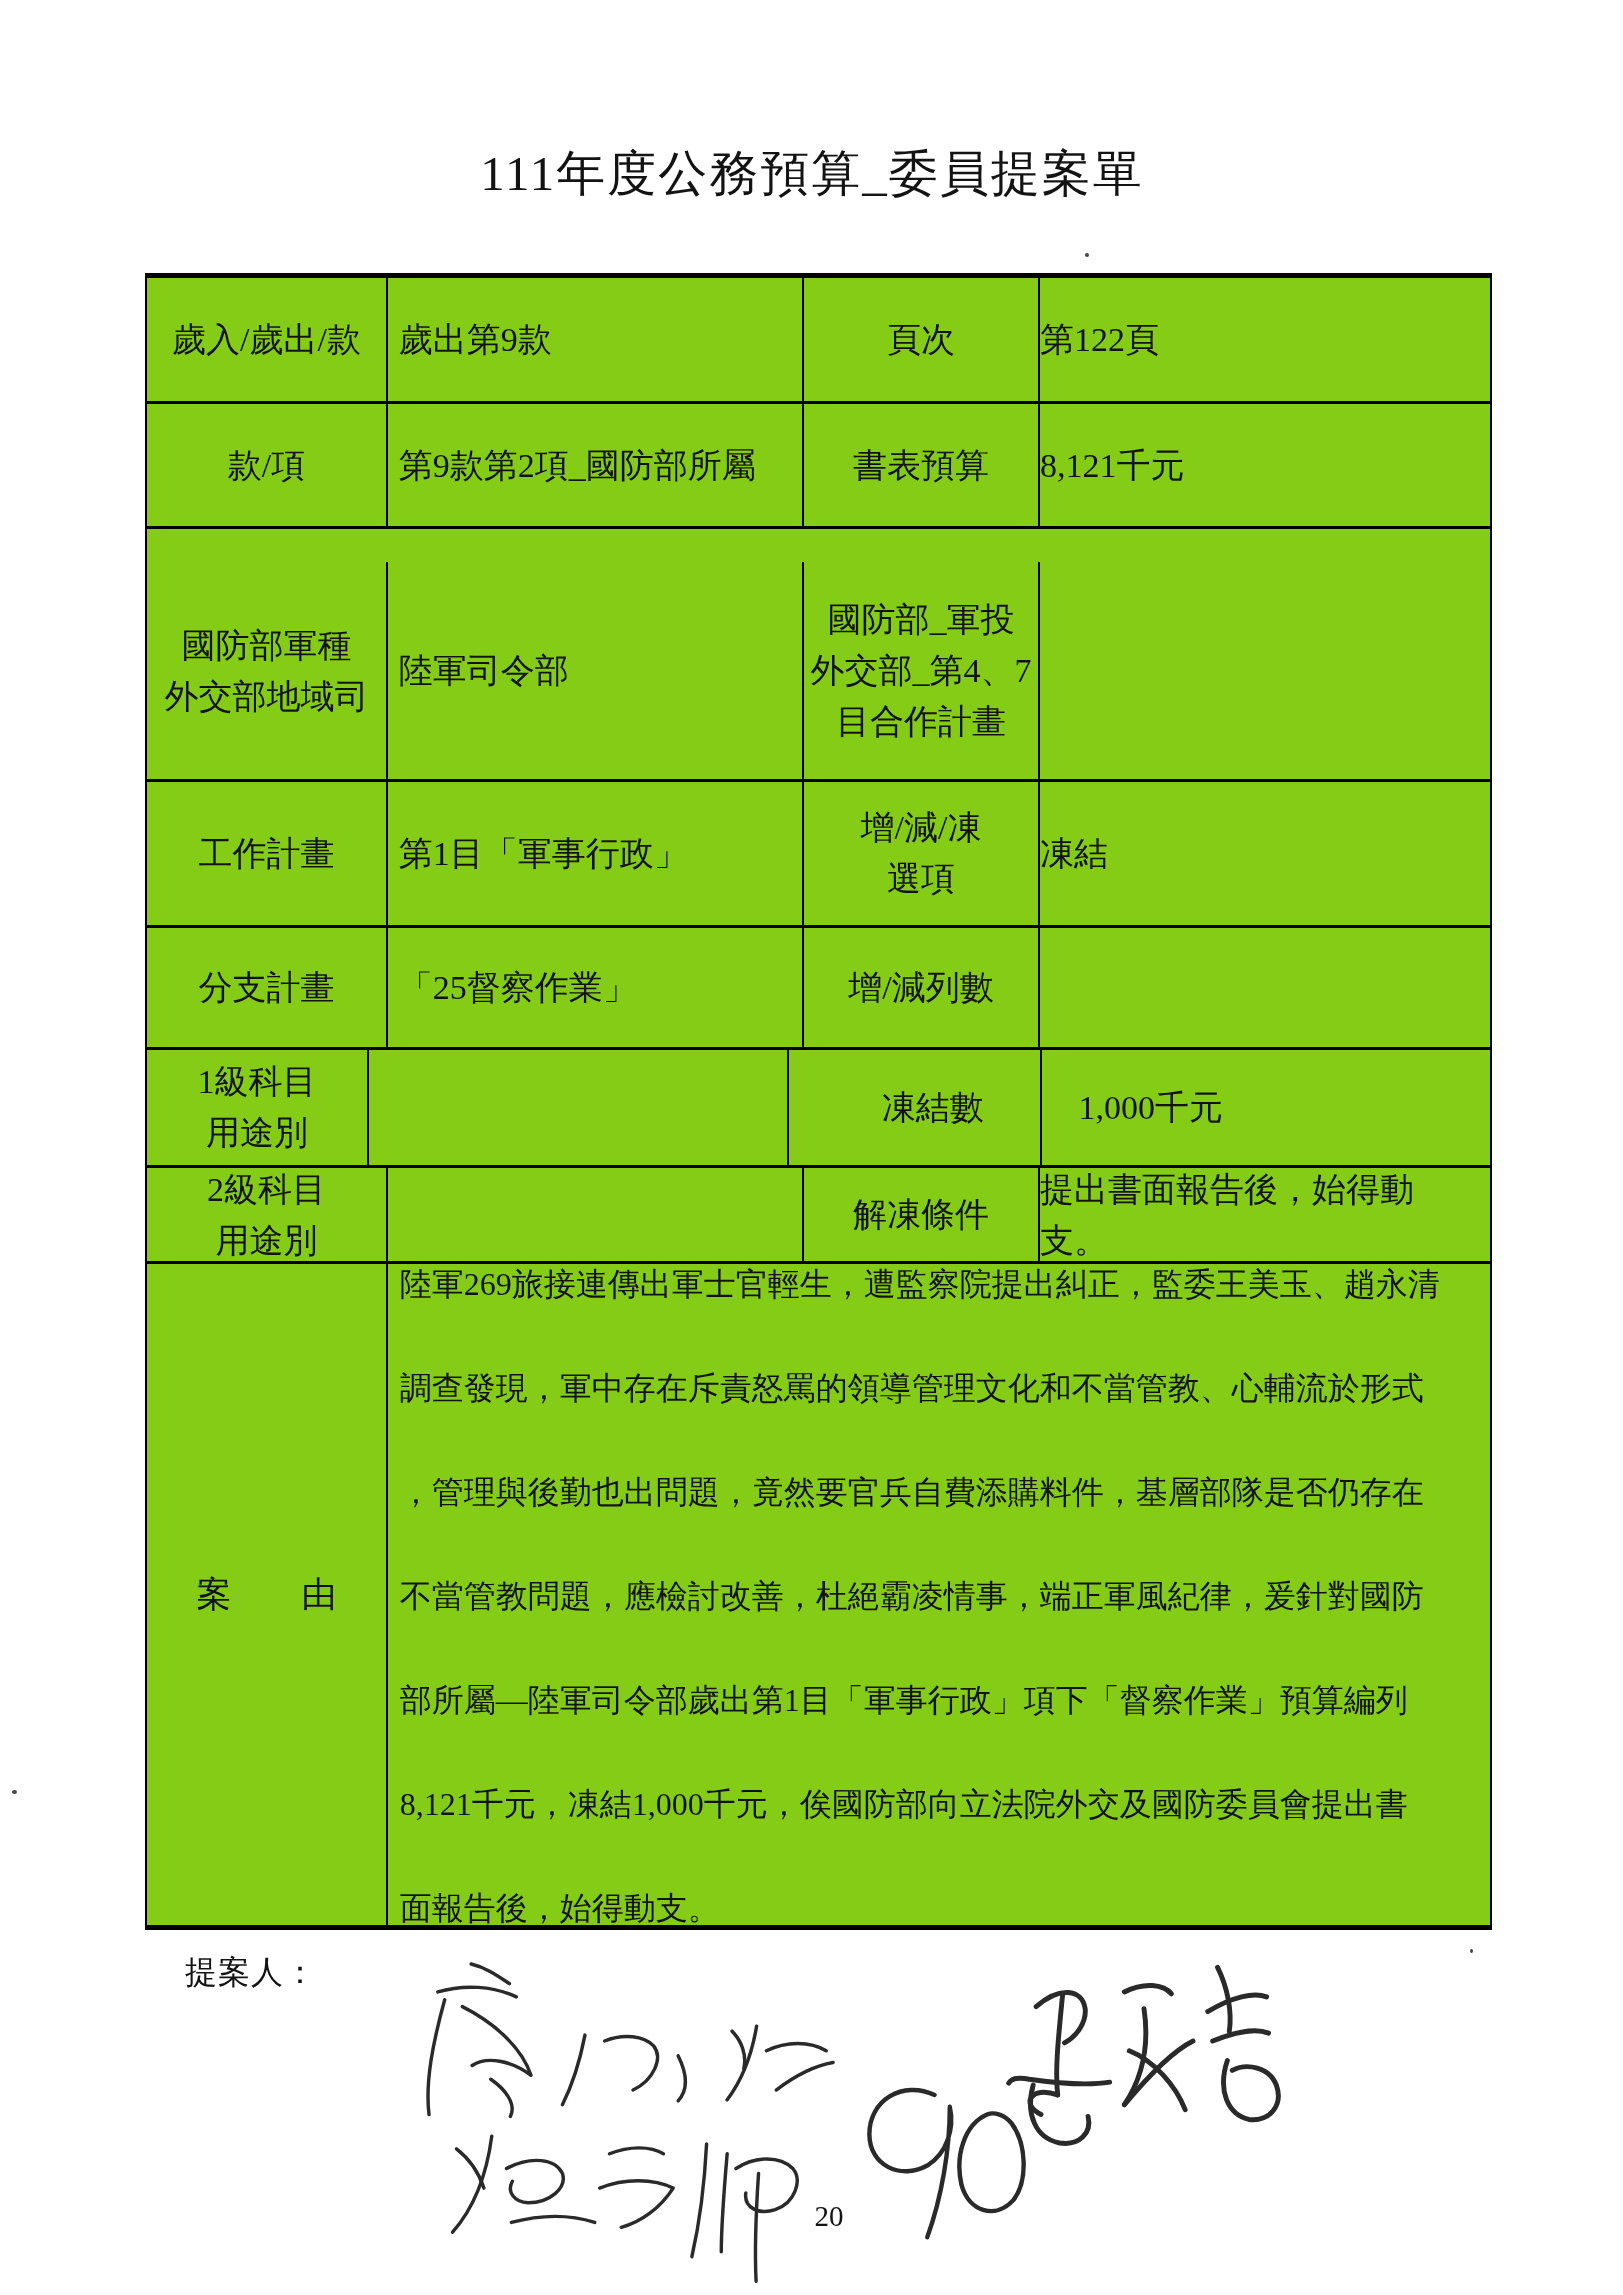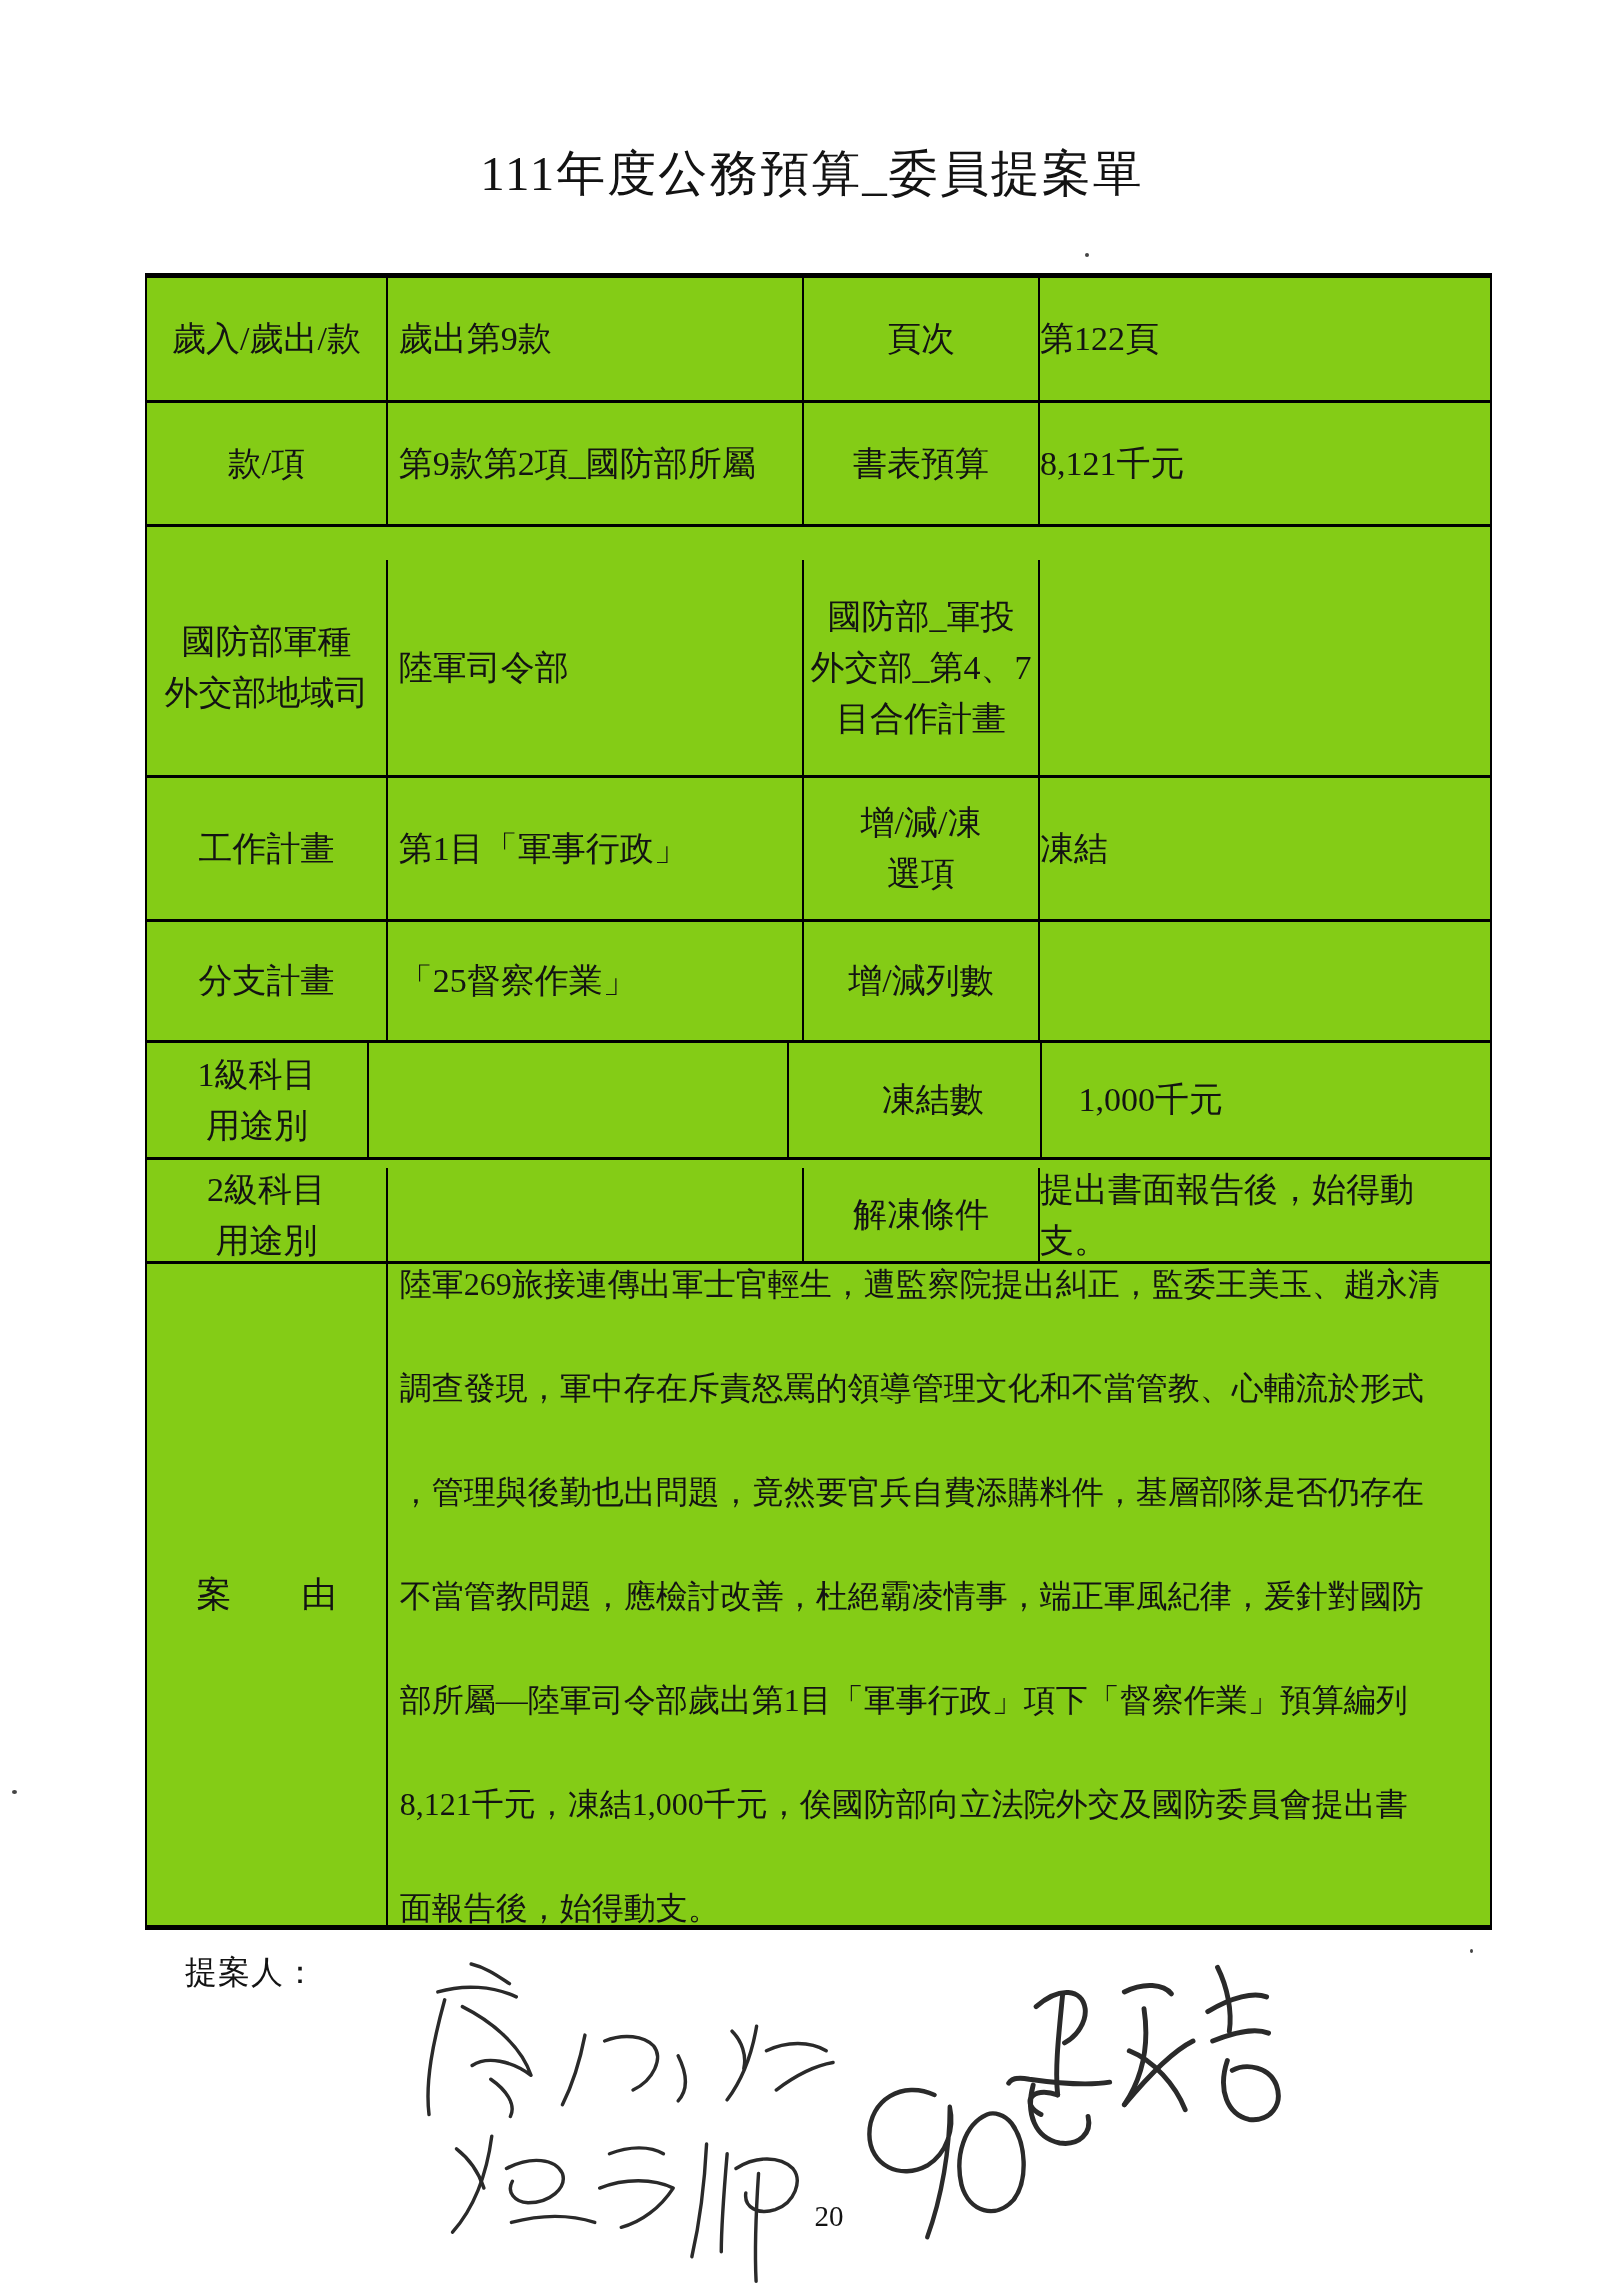--- a/index.html
+++ b/index.html
@@ -31,21 +31,21 @@
     border-left:2.9px solid #000;
     border-right:2.9px solid #000;
     box-sizing:border-box;
     display:flex;
     flex-direction:column;
     background:#84cc16;
   }
   .row{display:flex;box-sizing:border-box;border-bottom:3.9px solid #000;}
   .row:last-child{border-bottom:none;}
   .r1{height:132px;} .r2{height:131px;} .r3{height:231px;margin-top:33px;} .r4{height:152px;}
-  .r5{height:128px;} .r6{height:124px;gap:36px;} .r7{height:96px;margin-top:8px;} .rcase{height:662px;}
+  .r5{height:128px;} .r6{height:124px;gap:36px;} .r7{height:96px;} .rcase{height:662px;}
   .c{
     box-sizing:border-box;
     display:flex; align-items:center;
     font-size:34px;
     line-height:1.5;
     white-space:pre-line;
   }
   .c1{width:241px;border-right:2.5px solid #000;justify-content:center;text-align:center;}
   .c2{width:416px;border-right:2.5px solid #000;justify-content:flex-start;padding-left:10.8px;}
   .c3{width:236px;border-right:2.5px solid #000;justify-content:center;text-align:center;}

